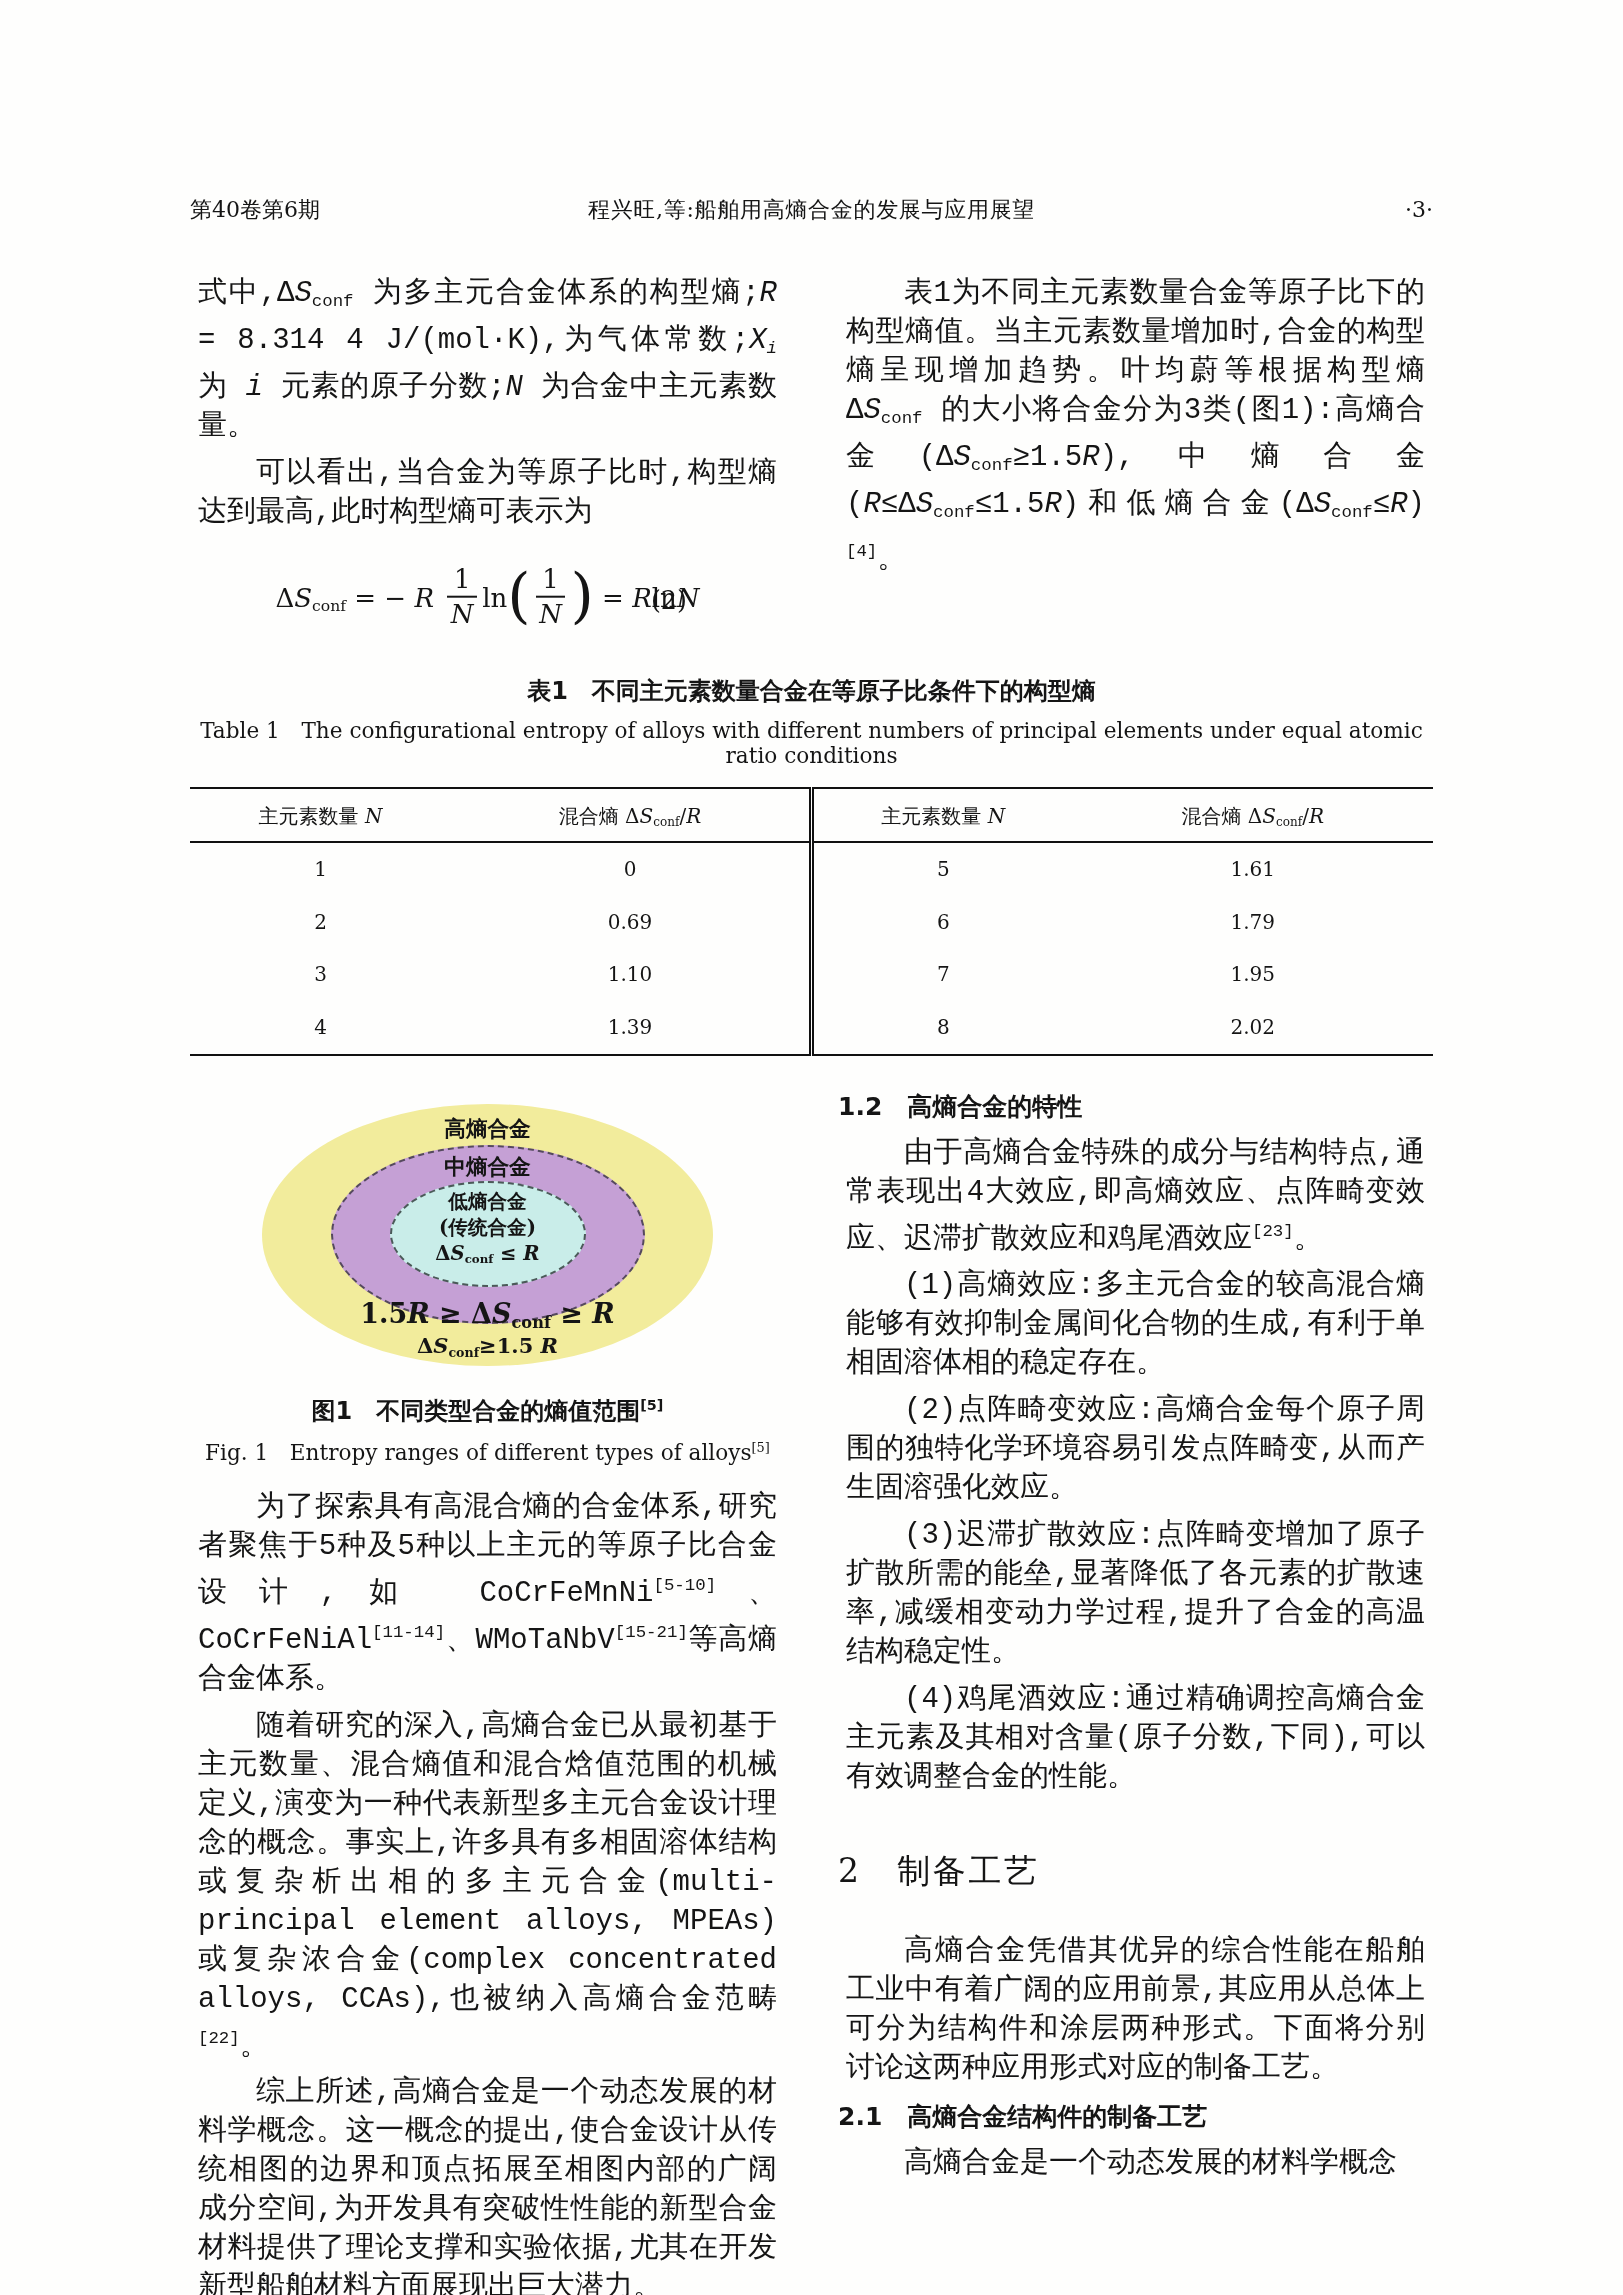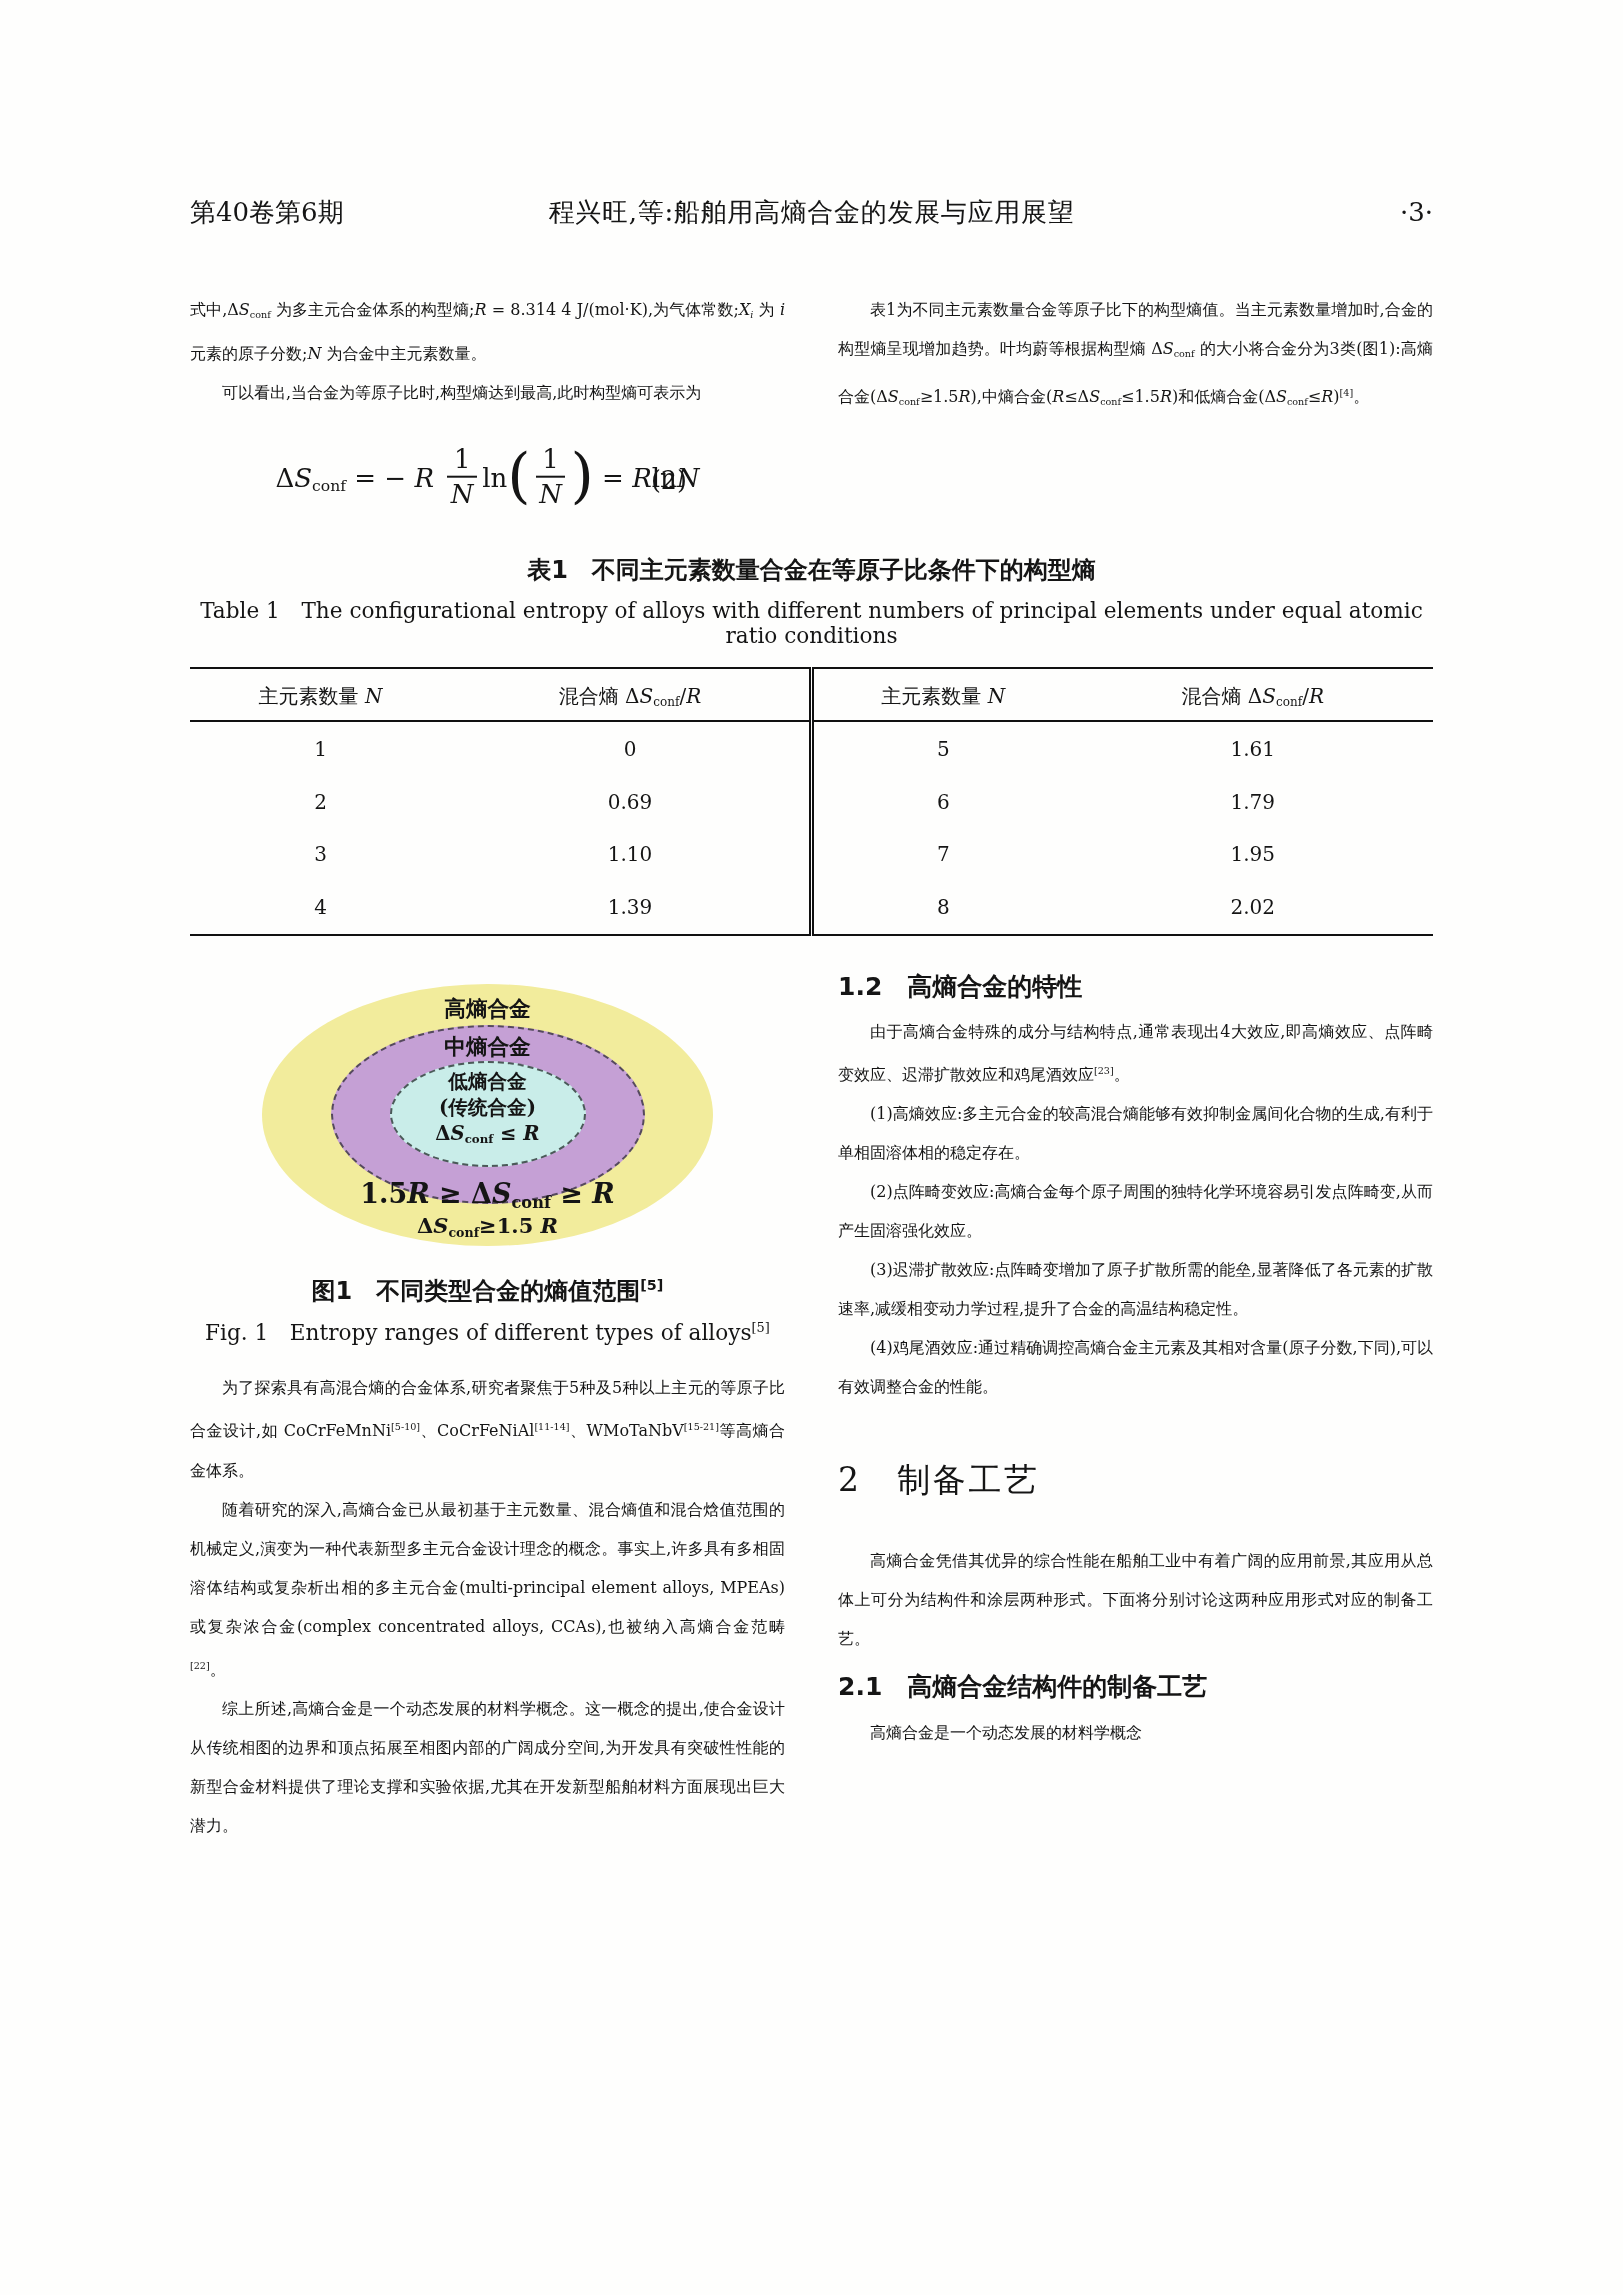--- a/index.html
+++ b/index.html
@@ -8,32 +8,32 @@
     width:1623px; height:2295px;
     margin:0 auto;
     background:#fefefd;
     box-sizing:border-box;
     padding:195px 190px 0 190px;
     font-family:"DejaVu Serif","Liberation Serif",serif;
     color:#151515;
     overflow:hidden;
   }
   
-  .pagehead { display:flex; align-items:baseline; font-size:26px; margin-bottom:60px; }
+  .pagehead { display:flex; align-items:baseline; font-size:22px; margin-bottom:41px; }
   .ph-left  { width:281px; }
   .ph-center{ flex:1; text-align:center; letter-spacing:0.7px; }
   .ph-right { width:281px; text-align:right; }
 
   
   .cols  { display:flex; gap:53px; }
   .col   { width:595px; flex:0 0 595px; }
   .cols2 { margin-top:31px; }
 
   
-  p.body { font-size:16px; line-height:39px; text-align:justify; margin:0; }
+  p.body { font-size:29px; line-height:39px; text-align:justify; margin:8px;font-family:Liberation Mono, monospace; }
   p.body.indent { text-indent:2em; }
   sub { font-size:0.60em; vertical-align:-0.28em; }
   sup { font-size:0.60em; vertical-align:super; }
   i   { font-style:italic; }
 
   
   .formula { position:relative; margin:22px 0 10.5px; font-size:26px; text-align:center; min-height:92px;
              display:flex; align-items:center; justify-content:center; }
   .fexpr { display:inline-block; }
   .fnum  { position:absolute; right:98px; top:50%; transform:translateY(-50%); font-size:25.5px; }

